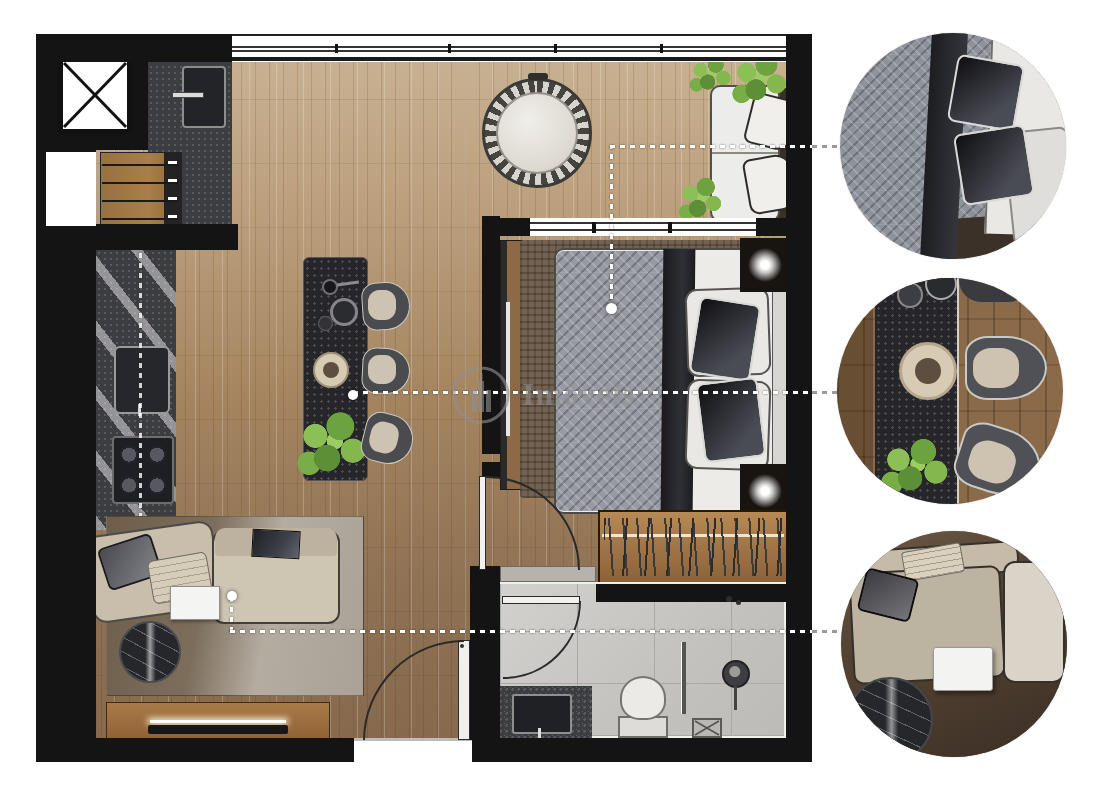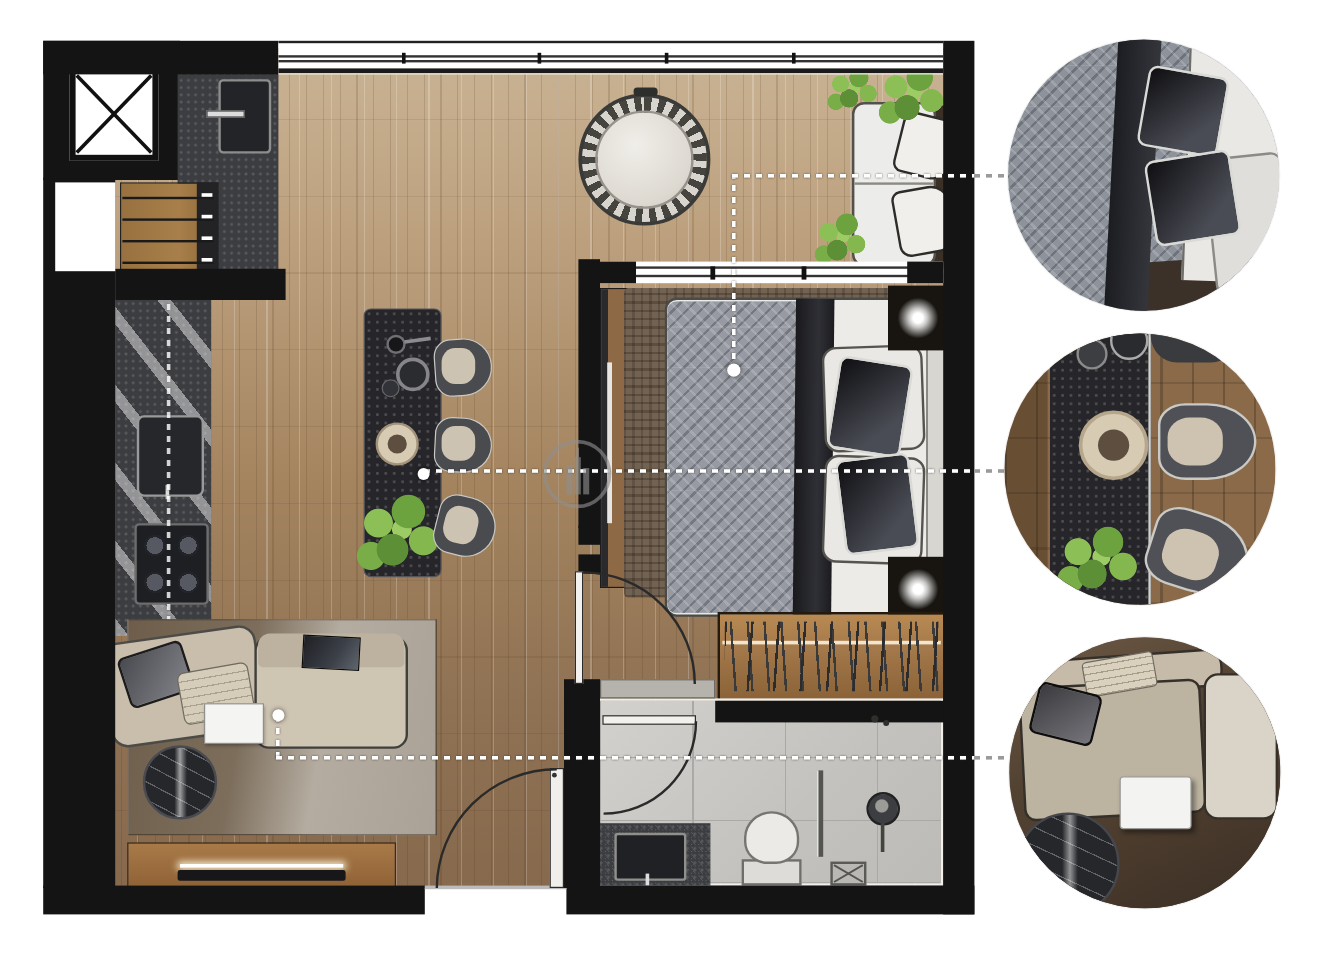--- a/index.html
+++ b/index.html
@@ -228,20 +228,21 @@
 
   <div class="wm">
     <svg width="62" height="62">
       <circle cx="31" cy="31" r="27" fill="none" stroke="#8f8f8f" stroke-width="3"></circle>
       <rect x="22" y="24" width="5" height="24" fill="#8f8f8f"></rect>
       <rect x="29" y="17" width="5" height="31" fill="#8f8f8f"></rect>
       <rect x="36" y="26" width="5" height="22" fill="#8f8f8f"></rect>
       <line x1="31.5" y1="9" x2="31.5" y2="17" stroke="#8f8f8f" stroke-width="2"></line>
     </svg>
     <div class="wm-text">
+      <div>Imóveis</div>
     </div>
   </div>
 
   <div class="callout" style="left:840px;top:33px;">
     <div class="chev abs" style="left:0;top:0;width:226px;height:226px;background-color:#8e939b;"></div>
     <div class="abs" style="left:104px;top:182px;width:130px;height:50px;background:#3c3128;transform:rotate(-4deg);"></div>
     <div class="abs" style="left:148px;top:-8px;width:86px;height:210px;background:#e9e8e4;border-left:2px solid #6e6e6a;transform:rotate(2deg);"></div>
     <div class="abs" style="left:168px;top:96px;width:62px;height:112px;background:#dfdedb;border:2px solid #8a8a86;border-radius:10px;transform:rotate(-6deg);"></div>
     <div class="abs" style="left:86px;top:-10px;width:36px;height:246px;background:linear-gradient(90deg,#1c1d21,#34363c);transform:rotate(3deg);"></div>
     <div class="pillow-b" style="left:112px;top:26px;width:64px;height:64px;transform:rotate(10deg);"></div>

